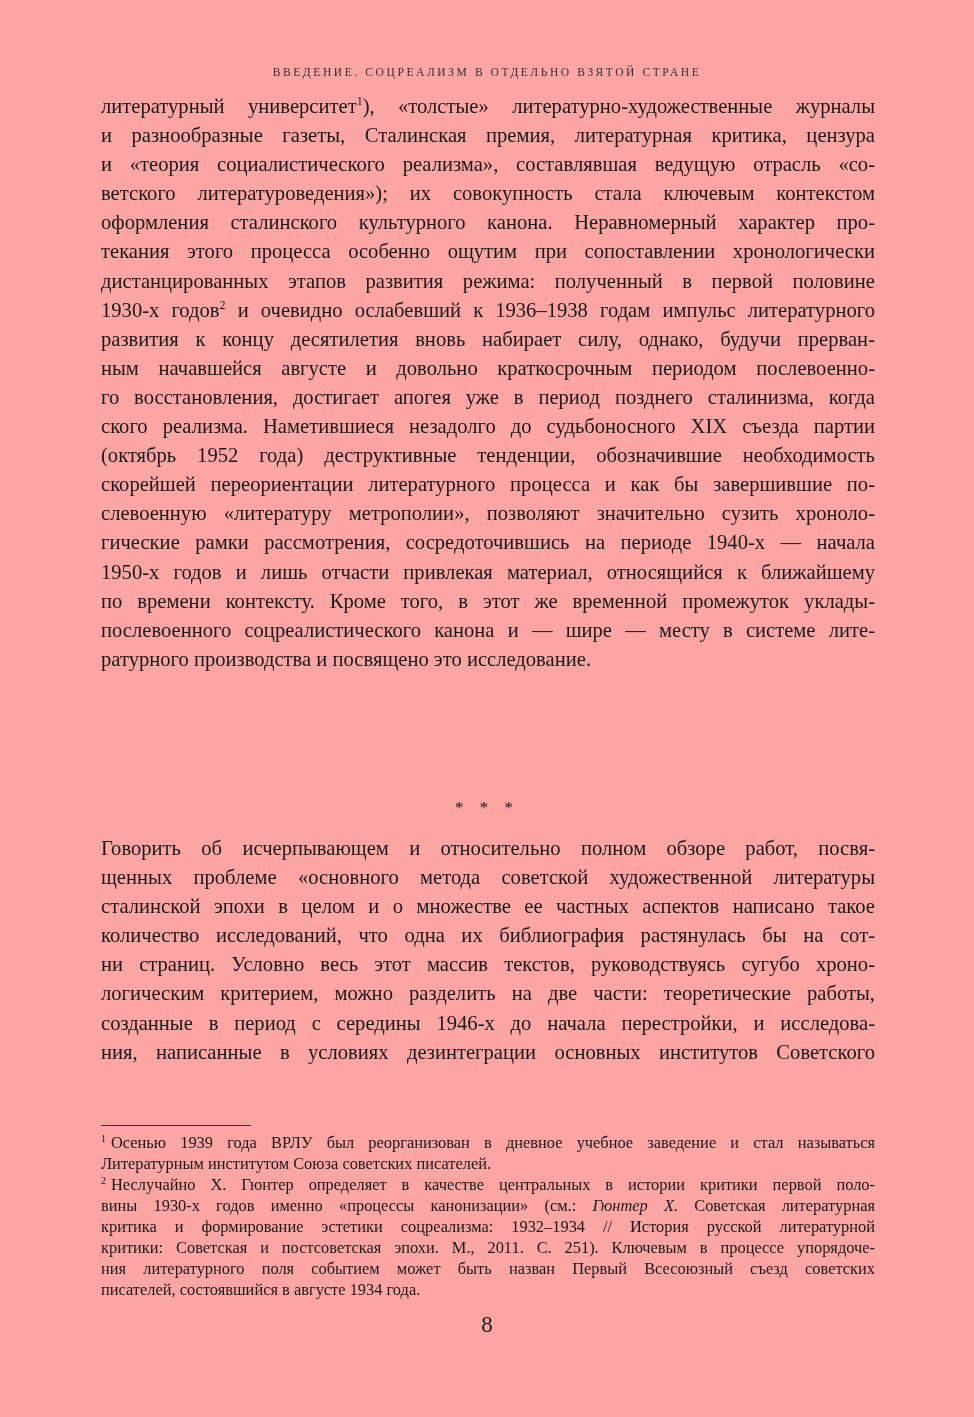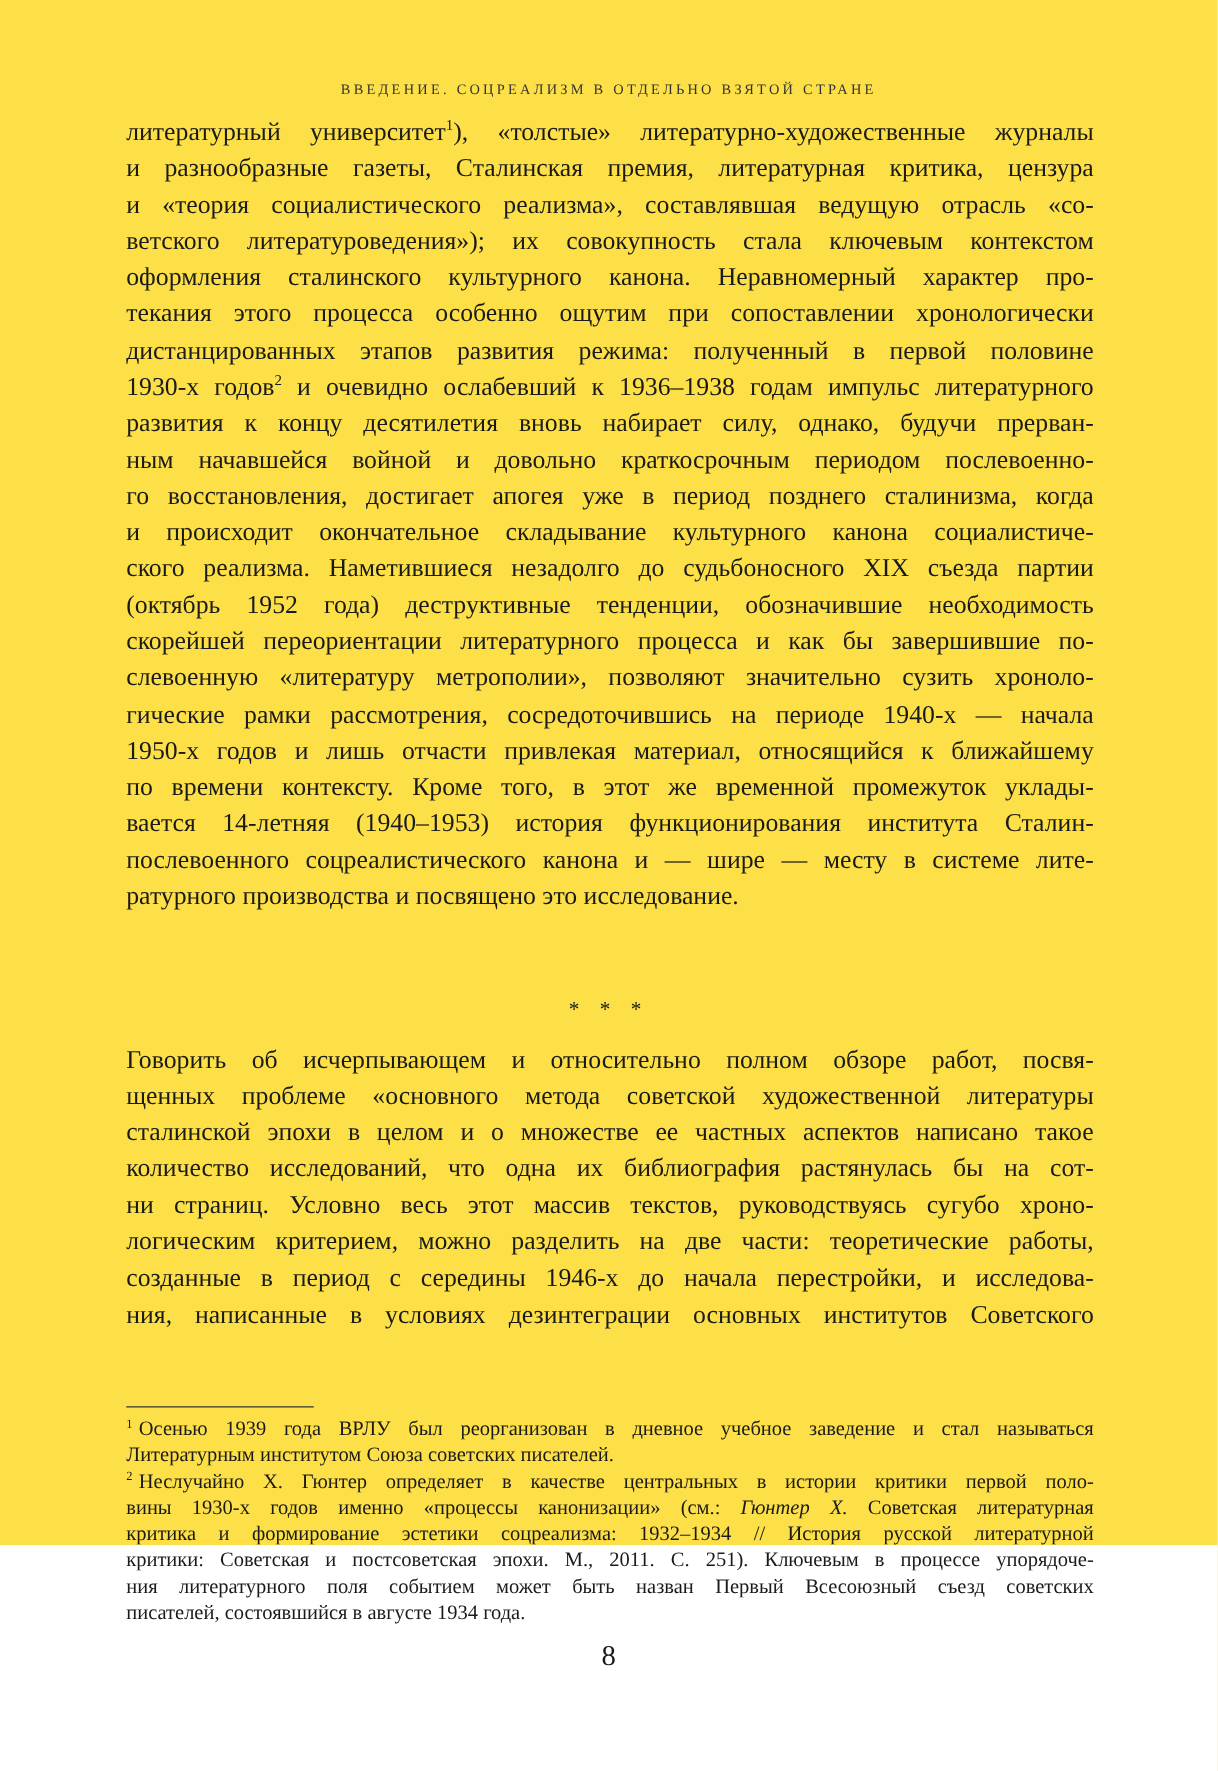--- a/index.html
+++ b/index.html
@@ -1,17 +1,17 @@
 <!DOCTYPE html>
 <html><head>
 <meta charset="utf-8">
 <style>
   html, body { margin: 0; padding: 0; background: #ffffff; }
   body { width: 974px; height: 1417px; position: relative; overflow: hidden; color: #1a1a1a; }
-  .page { position: absolute; left: 0; top: 0; width: 974px; height: 1236px; background: #fde047; }
+  .page { position: absolute; left: 0; top: 0; width: 974px; height: 1417px; background: #fca5a5; }
   .running-head {
     position: absolute; top: 66px; left: 0; width: 974px; text-align: center;
     font-family: "Liberation Serif", serif; font-size: 11.5px; letter-spacing: 2.6px;
     color: #333;
   }
   .body-text {
     position: absolute; left: 101px; width: 774px; top: 92px;
     font-family: "Liberation Serif", serif; font-size: 20.6px; line-height: 29.1px;
   }
   .line { display: block; white-space: nowrap; text-align: justify; text-align-last: justify; height: 29.1px; }
@@ -46,31 +46,29 @@
   <div class="body-text">
     <span class="line"><span>литературный университет</span><sup class="fn">1</sup><span>), «толстые» литературно-художественные журналы</span></span>
     <span class="line">и разнообразные газеты, Сталинская премия, литературная критика, цензура</span>
     <span class="line">и «теория социалистического реализма», составлявшая ведущую отрасль «со-</span>
     <span class="line">ветского литературоведения»); их совокупность стала ключевым контекстом</span>
     <span class="line">оформления сталинского культурного канона. Неравномерный характер про-</span>
     <span class="line">текания этого процесса особенно ощутим при сопоставлении хронологически</span>
     <span class="line">дистанцированных этапов развития режима: полученный в первой половине</span>
     <span class="line"><span>1930-х годов</span><sup class="fn">2</sup><span> и очевидно ослабевший к 1936–1938 годам импульс литературного</span></span>
     <span class="line">развития к концу десятилетия вновь набирает силу, однако, будучи прерван-</span>
-    <span class="line">ным начавшейся войной и довольно краткосрочным периодом послевоенно-</span>
+    <span class="line">ным начавшейся августе и довольно краткосрочным периодом послевоенно-</span>
     <span class="line">го восстановления, достигает апогея уже в период позднего сталинизма, когда</span>
-    <span class="line">и происходит окончательное складывание культурного канона социалистиче-</span>
     <span class="line">ского реализма. Наметившиеся незадолго до судьбоносного XIX съезда партии</span>
     <span class="line">(октябрь 1952 года) деструктивные тенденции, обозначившие необходимость</span>
     <span class="line">скорейшей переориентации литературного процесса и как бы завершившие по-</span>
     <span class="line">слевоенную «литературу метрополии», позволяют значительно сузить хроноло-</span>
     <span class="line">гические рамки рассмотрения, сосредоточившись на периоде 1940-х — начала</span>
     <span class="line">1950-х годов и лишь отчасти привлекая материал, относящийся к ближайшему</span>
     <span class="line">по времени контексту. Кроме того, в этот же временной промежуток уклады-</span>
-    <span class="line">вается 14-летняя (1940–1953) история функционирования института Сталин-</span>
     <span class="line">послевоенного соцреалистического канона и — шире — месту в системе лите-</span>
     <span class="line last">ратурного производства и посвящено это исследование.</span>
   </div>
 
   <div class="asterism">* * *</div>
 
   <div class="body-text second">
     <span class="line">Говорить об исчерпывающем и относительно полном обзоре работ, посвя-</span>
     <span class="line">щенных проблеме «основного метода советской художественной литературы</span>
     <span class="line">сталинской эпохи в целом и о множестве ее частных аспектов написано такое</span>

